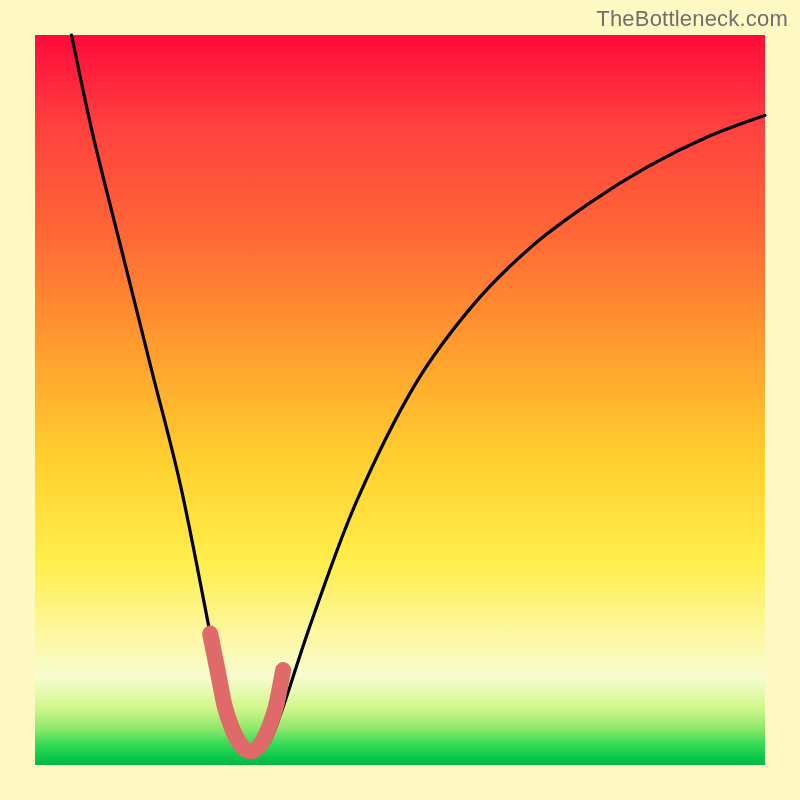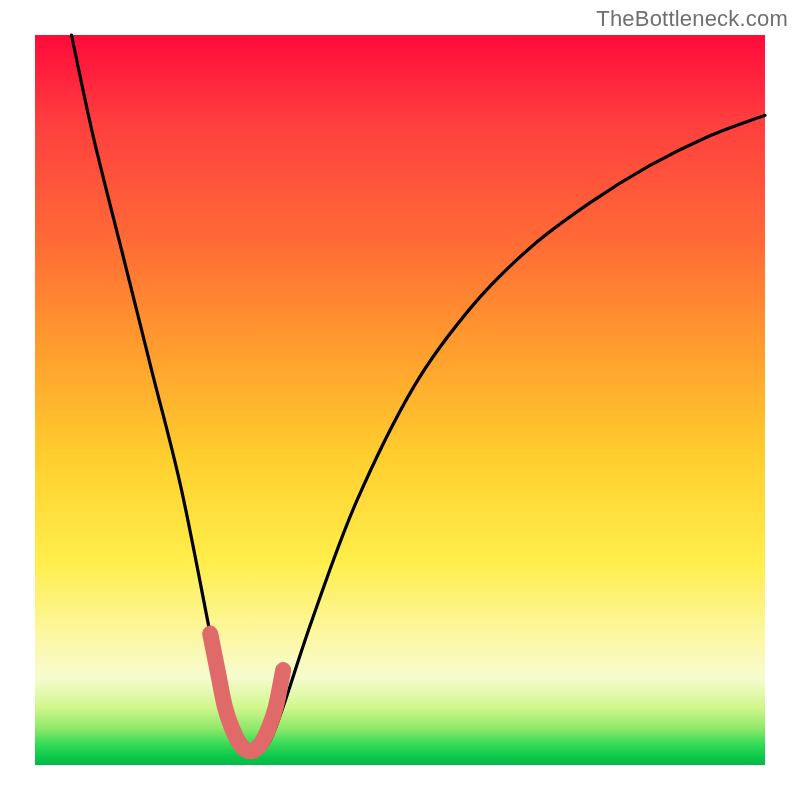--- a/index.html
+++ b/index.html
@@ -10,21 +10,21 @@
     background: #000;
     overflow: hidden;
     font-family: Arial, Helvetica, sans-serif;
   }
   .frame {
     position: absolute;
     top: 0;
     left: 0;
     width: 800px;
     height: 800px;
-    background: #ffffff;
+    background: #fef9c3;
   }
   .plot-area {
     position: absolute;
     top: 35px;
     left: 35px;
     width: 730px;
     height: 730px;
     
     background: linear-gradient(
       to bottom,

